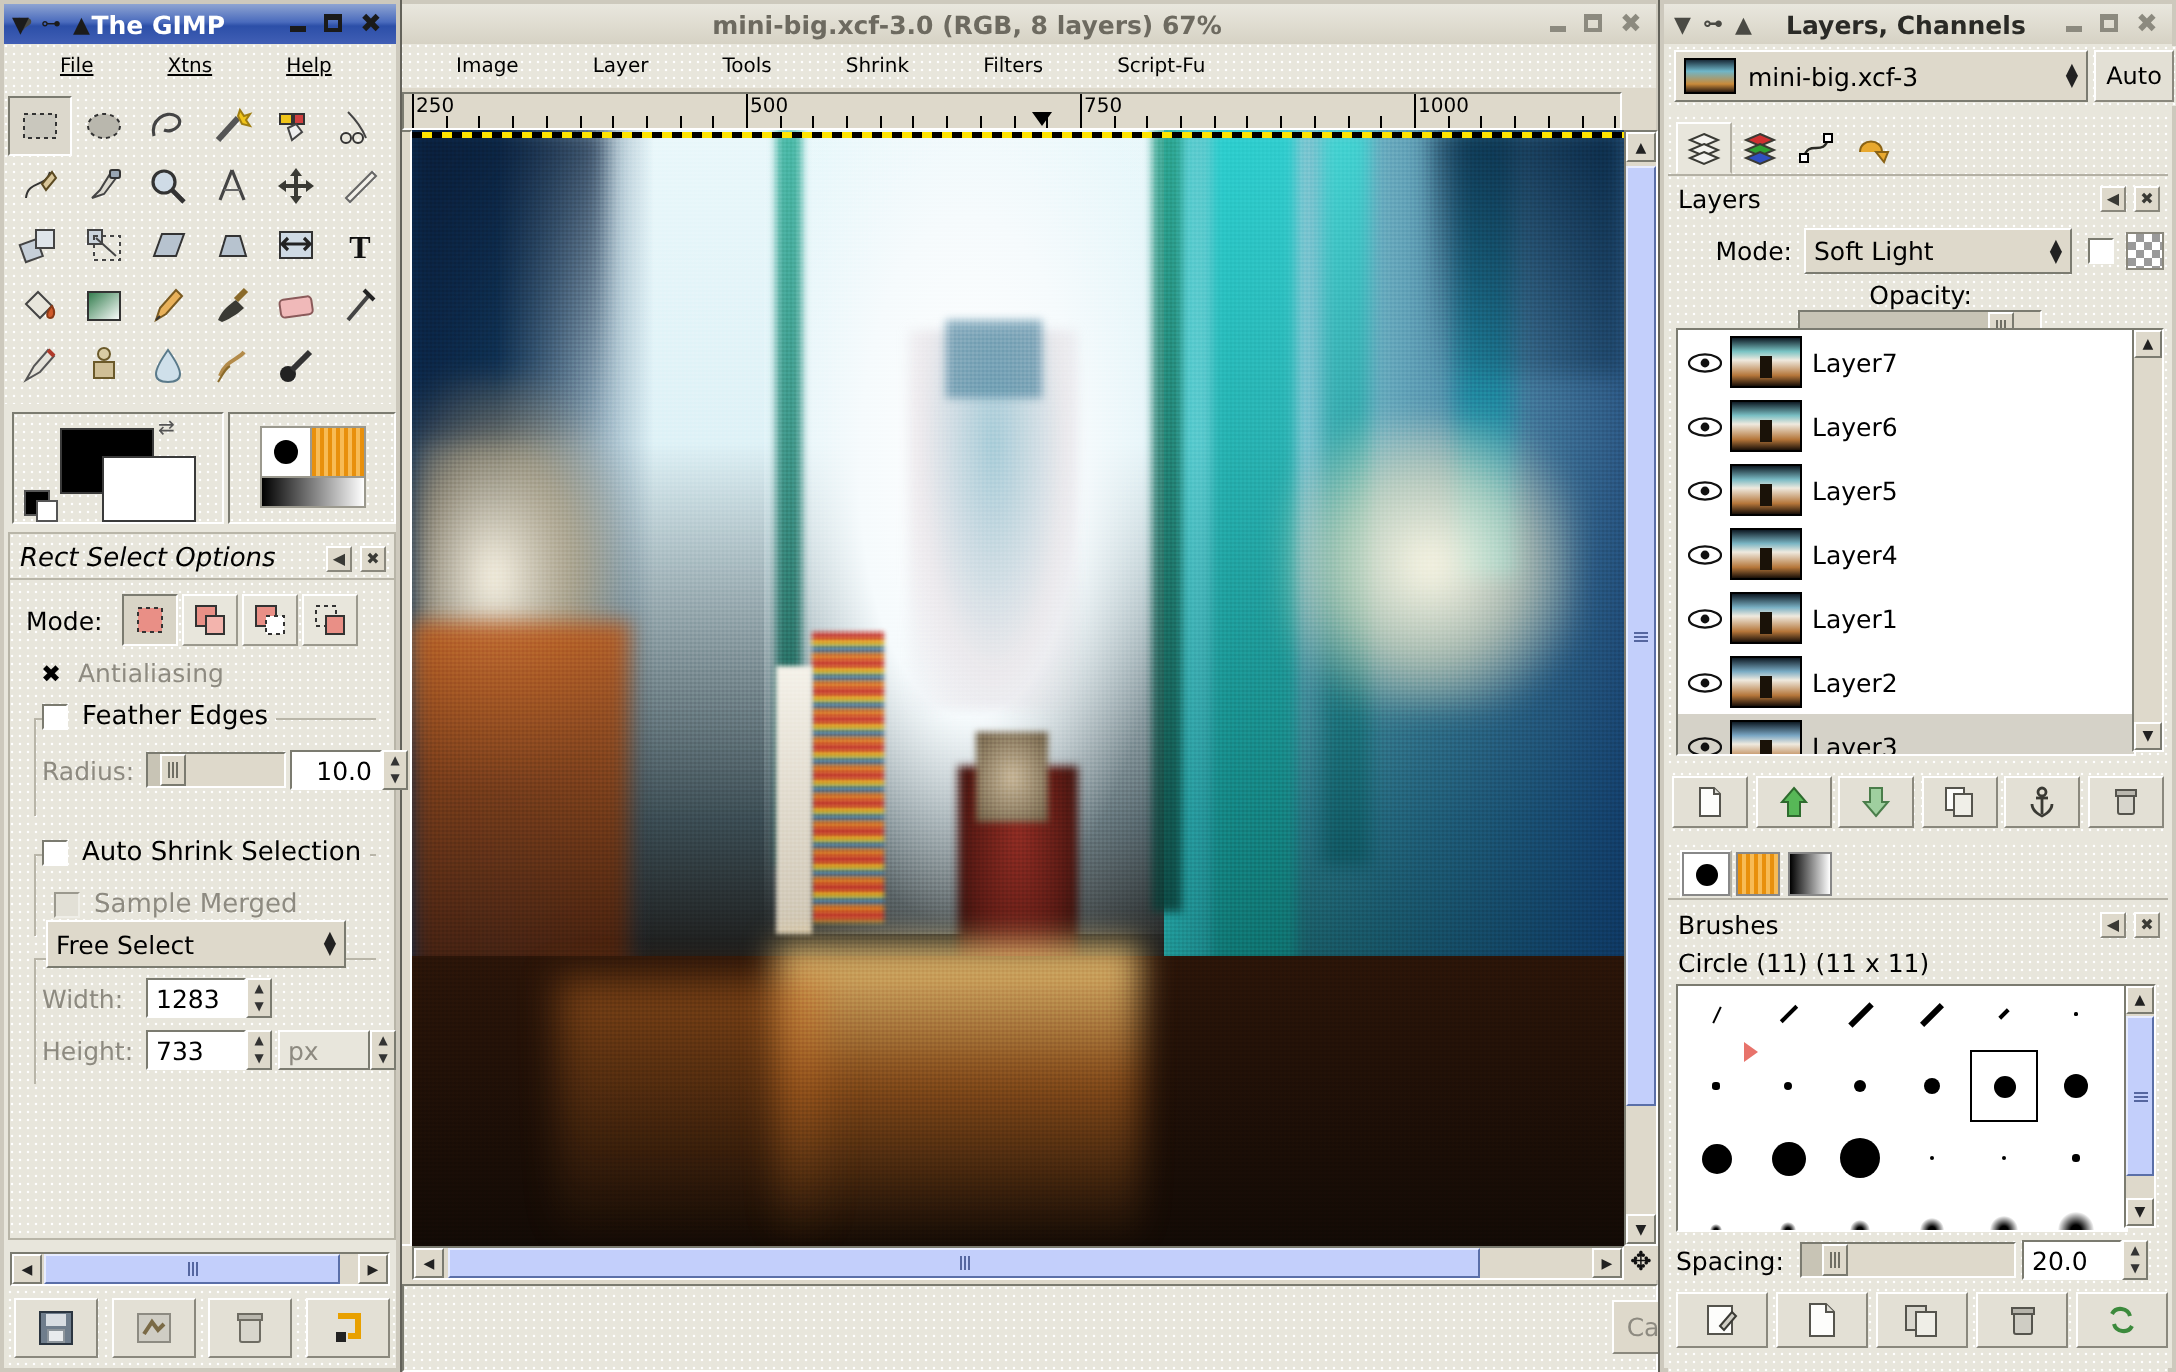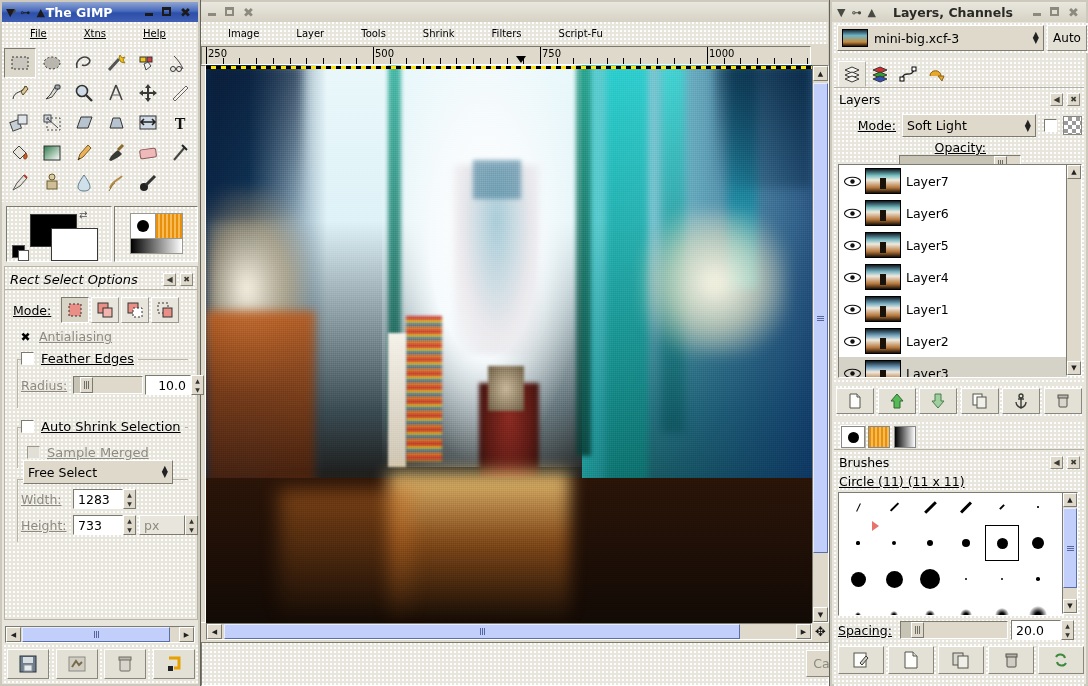--- a/index.html
+++ b/index.html
@@ -67,21 +67,21 @@
 
   
   .dock-head{display:flex;align-items:center;height:19px;font-size:12.5px;}
   .dock-title{flex:1;padding-left:5px;}
   .mini-btn{
     width:13px;height:13px;margin-right:4px;
     background:#ded9cb;border:1px solid;border-color:#fff #8a887d #8a887d #fff;
     font-size:8px;line-height:11px;text-align:center;color:#3a3a35;box-sizing:border-box;
   }
   .row{display:flex;align-items:center;}
-  .lbl{font-size:12.5px;color:#000;text-decoration:underline;}
+  .lbl{font-size:12.5px;color:#000;}
   .lbl.dim{color:#8d8a80;}
   .entry{
     background:#fff;border:1px solid;border-color:#7b7b70 #fff #fff #7b7b70;
     height:20px;display:flex;align-items:center;padding:0 4px;font-size:12.5px;
     box-sizing:border-box;
   }
   .entry.dim{background:#e8e6dc;color:#8d8a80;}
   .combo{
     background:#ded9cb;border:1px solid;border-color:#fff #7b7b70 #7b7b70 #fff;
     height:22px;display:flex;align-items:center;padding:0 4px;font-size:12.5px;
@@ -151,20 +151,21 @@
   }
   .tabbtn{width:28px;height:26px;display:flex;align-items:center;justify-content:center;box-sizing:border-box;}
   .tabbtn.sel{background:#e8e6dc;border:1px solid;border-color:#fff #b3b0a4 #e8e6dc #fff;border-bottom-color:#e8e6dc;}
 </style>
 </head>
 <body>
 
 <div class="win win-border" style="left:198px;top:0;width:632px;height:686px;background:#ded9cb;">
 
   <div class="titlebar inactive" style="width:100%;">
+    <div class="tb-title">mini-big.xcf-3.0 (RGB, 8 layers) 67%</div>
     <div class="tb-right" style="color:#8c8a7f;">
       <span class="tb-btn tb-min"></span>
       <span class="tb-btn tb-max"></span>
       <span class="tb-btn tb-close">✖</span>
     </div>
   </div>
 
   <div class="menubar panelbg" style="position:absolute;left:0;top:20px;width:628px;">
     <span class="menuitem">Image</span>
     <span class="menuitem">Layer</span>

